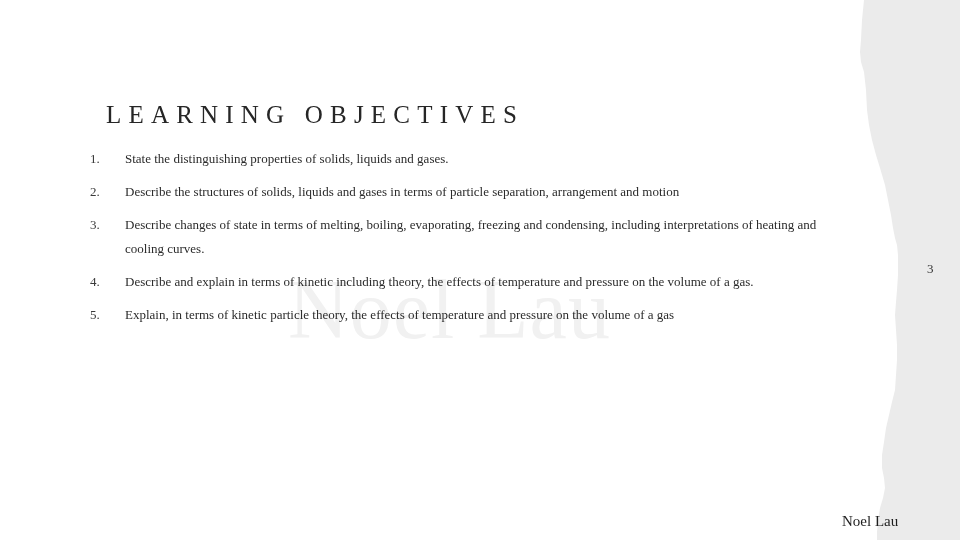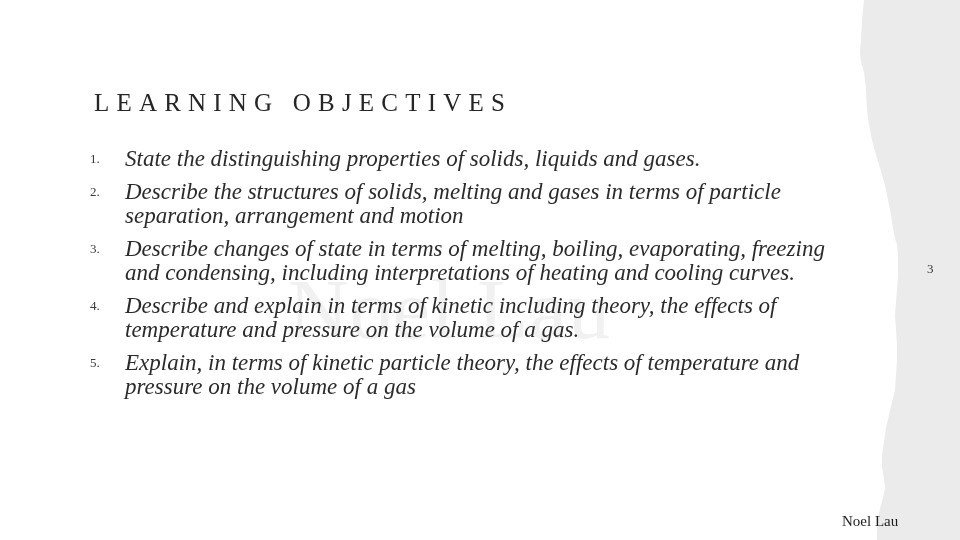--- a/index.html
+++ b/index.html
@@ -35,21 +35,21 @@
       line-height: 1;
       color: #f1f1f1;
       white-space: nowrap;
       letter-spacing: 1px;
       z-index: 1;
     }
     .title {
       position: absolute;
       left: 90px;
       top: 84px;
-      margin: 4px;
+      margin: 16px;
       font-size: 25px;
       font-weight: normal;
       letter-spacing: 7.2px;
       color: #262626;
       line-height: 30px;
       z-index: 2;
     }
     .objectives {
       position: absolute;
       left: 90px;
@@ -67,24 +67,23 @@
     }
     .objective-num {
       width: 35px;
       flex: 0 0 35px;
       font-size: 13px;
       line-height: 24px;
       color: #3a3a3a;
     }
     .objective-text {
       flex: 1;
-      font-size: 23px;
+      font-size: 13px;
       line-height: 24px;
       color: #2b2b2b;
-      font-style: italic;
     }
     .page-number {
       position: absolute;
       left: 927px;
       top: 261px;
       font-size: 13px;
       color: #333333;
       z-index: 2;
     }
     .footer-author {
@@ -118,21 +117,21 @@
 
   <h1 class="title">LEARNING OBJECTIVES</h1>
 
   <ol class="objectives">
     <li class="objective">
       <span class="objective-num">1.</span>
       <span class="objective-text">State the distinguishing properties of solids, liquids and gases.</span>
     </li>
     <li class="objective">
       <span class="objective-num">2.</span>
-      <span class="objective-text">Describe the structures of solids, melting and gases in terms of particle separation, arrangement and motion</span>
+      <span class="objective-text">Describe the structures of solids, liquids and gases in terms of particle separation, arrangement and motion</span>
     </li>
     <li class="objective">
       <span class="objective-num">3.</span>
       <span class="objective-text">Describe changes of state in terms of melting, boiling, evaporating, freezing and condensing, including interpretations of heating and cooling curves.</span>
     </li>
     <li class="objective">
       <span class="objective-num">4.</span>
       <span class="objective-text">Describe and explain in terms of kinetic including theory, the effects of temperature and pressure on the volume of a gas.</span>
     </li>
     <li class="objective">

